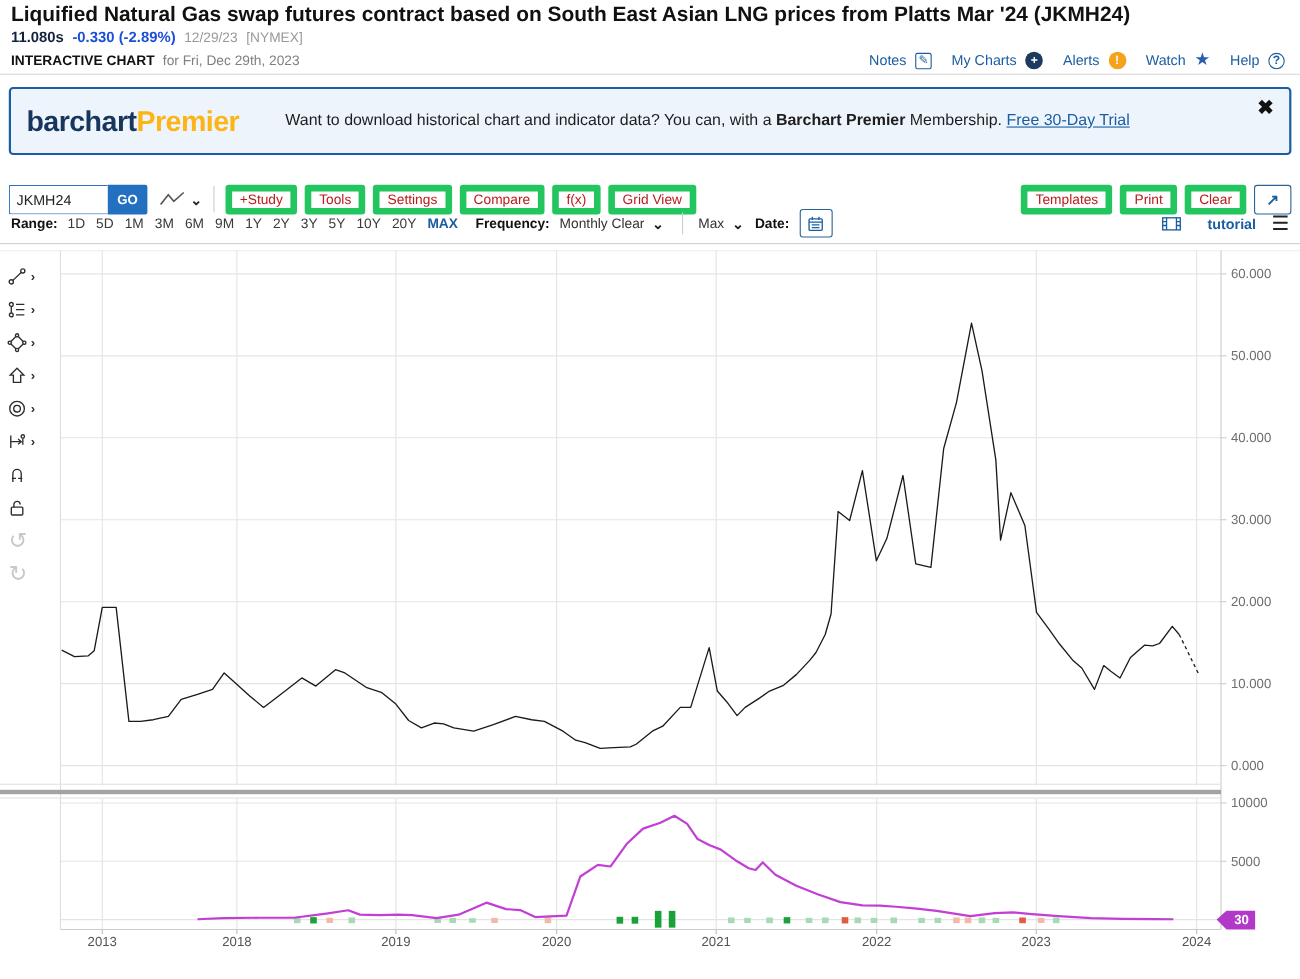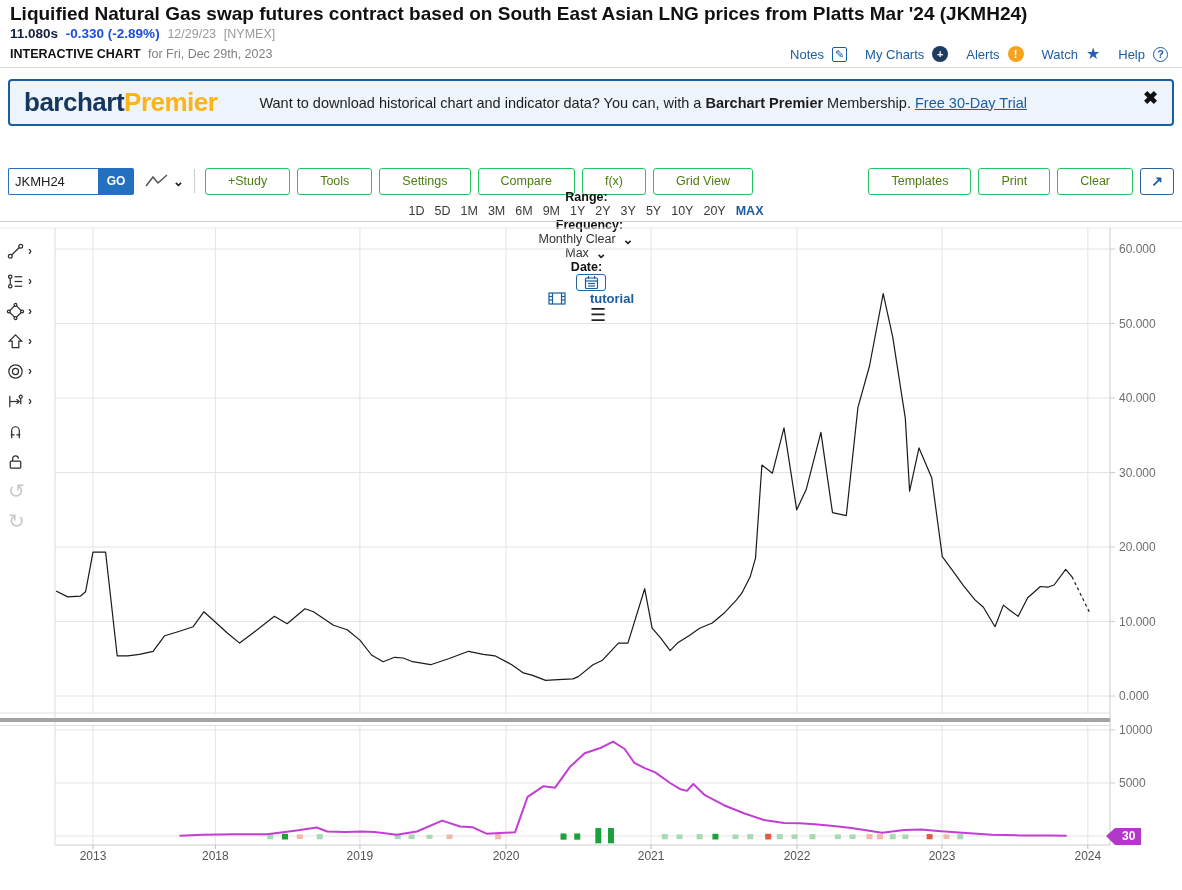--- a/index.html
+++ b/index.html
@@ -15,37 +15,37 @@
   .ic-date{color:#808080;margin-left:4px;}
   .sub-links{display:flex;gap:18px;align-items:center;font-size:13px;color:#1b5da0;}
   .link-item{display:flex;align-items:center;gap:8px;cursor:pointer;color:#1b5da0;justify-content:space-between;}
   .badge-circle{width:16px;height:16px;border-radius:50%;color:#fff;font-size:11px;font-weight:bold;display:inline-flex;align-items:center;justify-content:center;}
   .badge-circle.dark{background:#1d3a5f;}
   .badge-circle.orange{background:#f5a31c;}
   .badge-circle.outline{border:1.5px solid #1b5da0;color:#1b5da0;background:#fff;width:13px;height:13px;}
   .star{color:#2a5db0;font-size:16px;line-height:1;}
   .editbox{display:inline-flex;width:13px;height:13px;border:1.5px solid #1b5da0;border-radius:2px;font-size:11px;color:#1b5da0;align-items:center;justify-content:center;line-height:1;}
   .hr1{position:absolute;top:67px;left:0;width:1182px;border-top:1px solid #d8d8d8;}
-  .banner{position:absolute;top:79px;left:8px;right:8px;height:47px;border:2px solid #1a5da2;border-radius:4px;background:#edf4fc;display:flex;align-items:center;padding:0 14px;box-sizing:border-box;}
+  .banner{position:absolute;top:79px;left:8px;right:8px;height:62px;border:2px solid #1a5da2;border-radius:4px;background:#edf4fc;display:flex;align-items:center;padding:0 14px;box-sizing:border-box;}
   .logo-a{font-size:26px;font-weight:bold;color:#17365e;letter-spacing:-0.5px;}
   .logo-b{font-size:26px;font-weight:bold;color:#fdb515;letter-spacing:-0.5px;}
   .bmsg{margin-left:42px;font-size:14.5px;color:#1d1d1d;}
   .blink{color:#1a5da2;text-decoration:underline;cursor:pointer;}
   .bclose{margin-left:auto;font-size:18px;font-weight:bold;color:#111;cursor:pointer;align-self:flex-start;margin-top:6px;}
   .toolbar{position:absolute;top:154px;left:8px;right:8px;height:28px;display:flex;align-items:center;margin-top:13px;}
   #symbol-input{width:90px;height:27px;border:1px solid #2a6fc0;border-right:none;border-radius:2px 0 0 2px;padding:0 6px;font-size:13px;font-family:"Liberation Sans",sans-serif;color:#222;box-sizing:border-box;outline:none;}
   .go{height:27px;width:36px;background:#2270bf;color:#fff;font-weight:bold;font-size:12px;border:none;border-radius:0 2px 2px 0;cursor:pointer;font-family:"Liberation Sans",sans-serif;}
   .charttype{display:flex;align-items:center;margin-left:10px;gap:3px;cursor:pointer;}
   .charttype svg{width:26px;height:16px;stroke:#555;fill:none;stroke-width:1.5;}
   .caret{font-weight:bold;font-size:13px;color:#222;line-height:1;}
   .vsep{width:1px;height:24px;background:#ccc;margin:0 10px;}
-  .tb-btn{height:27px;padding:0 22px;margin-right:7px;border:1px solid #22c55e;border-radius:3px;background:#fff;color:#4d7c0f;font-size:12.5px;font-family:"Liberation Sans",sans-serif;cursor:pointer;}
+  .tb-btn{height:27px;padding:0 7px;margin-right:7px;border:6px solid #22c55e;border-radius:3px;background:#fff;color:#b91c1c;font-size:12.5px;font-family:"Liberation Sans",sans-serif;cursor:pointer;}
   .spacer{flex:1;}
   .expand-btn{height:27px;width:34px;margin-right:0;border:1px solid #2a6496;border-radius:3px;background:#fff;color:#1b5da0;font-size:14px;font-weight:bold;cursor:pointer;font-family:"Liberation Sans",sans-serif;}
-  .range-row{position:absolute;top:190px;left:10px;right:10px;height:26px;display:flex;align-items:center;font-size:12.5px;color:#333;white-space:nowrap;flex-direction:column;}
+  .range-row{position:absolute;top:190px;left:10px;right:10px;height:26px;display:flex;align-items:center;font-size:12.5px;color:#333;white-space:nowrap;}
   .range-row b{color:#111;margin-right:9px;}
   .range-item{margin-right:10px;color:#3a3a3a;cursor:pointer;}
   .range-item.active{color:#1b5da0;font-weight:bold;}
   .freq-label{margin-left:6px;}
   .dd{display:inline-flex;align-items:center;gap:7px;margin-right:10px;cursor:pointer;color:#333;}
   .vsep2{width:1px;height:20px;background:#ccc;margin:0 14px 0 6px;}
   .cal-btn{width:28px;height:24px;border:1px solid #2a6496;border-radius:3px;display:inline-flex;align-items:center;justify-content:center;cursor:pointer;background:#fff;}
   .tutorial{display:flex;align-items:center;gap:24px;color:#1b5da0;font-weight:bold;font-size:13px;cursor:pointer;}
   .tutorial svg{stroke:#1b5da0;fill:none;stroke-width:1.2;}
   .burger{font-size:18px;color:#222;margin-left:14px;cursor:pointer;line-height:1;}

